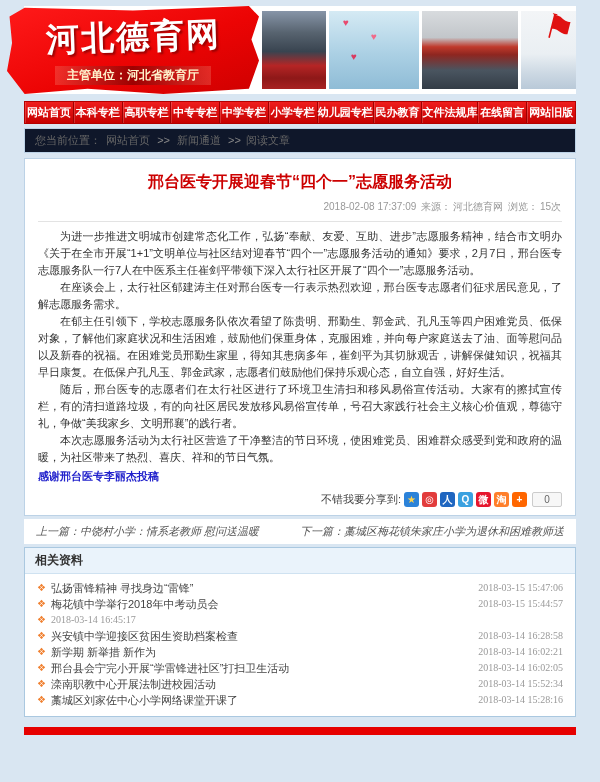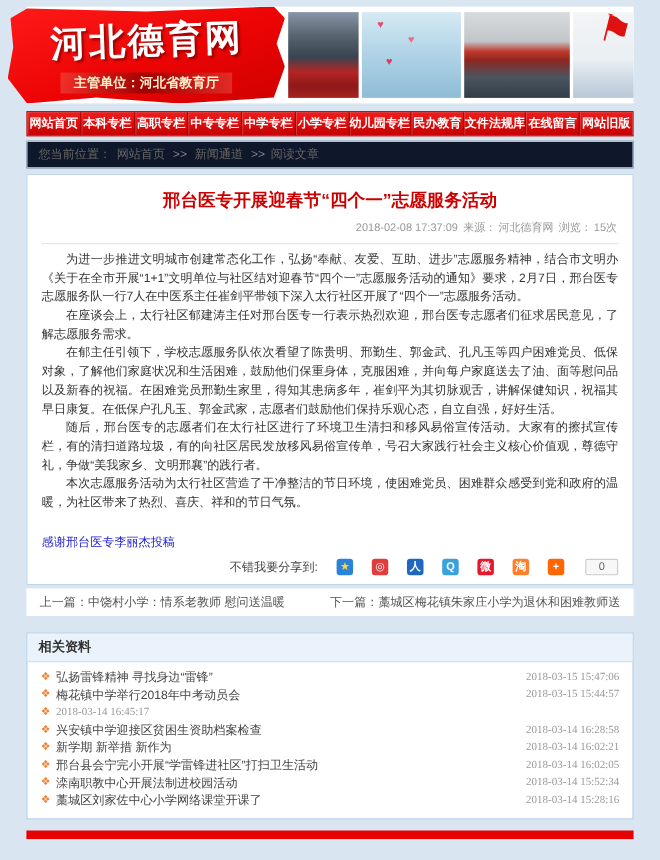--- a/index.html
+++ b/index.html
@@ -40,40 +40,40 @@
   .crumb a{color:#666;text-decoration:none;margin:0 2px;cursor:pointer;}
   .crumb .sep{margin:0 2px;color:#888;}
 
   
   .article{margin-top:5px;background:#fff;border:1px solid #bcd2e6;padding:8px 13px 8px;}
   .title{margin:5px 0 7px;text-align:center;color:#cc0000;font-size:16px;font-weight:bold;}
   .meta{text-align:right;color:#999;font-size:10px;margin-bottom:7px;}
   .meta span{margin:0 1px;}
   .rule{border-top:1px solid #e3e3e3;margin:0 0 6px;}
   .para{margin:0;font-size:11px;line-height:17px;color:#333;text-indent:2em;text-align:justify;}
-  .thanks{margin-top:19px;color:#2222cc;font-weight:normal;font-size:11px;cursor:pointer;}
-  .share{margin-top:8px;display:flex;justify-content:flex-end;align-items:center;gap:17px;font-size:11px;color:#444;}
+  .thanks{margin-top:3px;color:#2222cc;font-weight:bold;font-size:11px;cursor:pointer;}
+  .share{margin-top:8px;display:flex;justify-content:flex-end;align-items:center;gap:3px;font-size:11px;color:#444;}
   .si{display:inline-block;width:15px;height:15px;border-radius:3px;color:#fff;font-size:10px;line-height:15px;
     text-align:center;font-weight:bold;cursor:pointer;}
   .si1{background:#2b82d9;color:#ffd24a;}
   .si2{background:#e23c3c;}
   .si3{background:#1f66c0;}
   .si4{background:#3aa1e0;}
   .si5{background:#e6162d;}
   .si6{background:#ff7f2a;}
   .si7{background:#ff6600;}
   .share-count{display:inline-block;min-width:30px;border:1px solid #ccc;background:#f7f7f7;color:#666;font-size:10px;
     line-height:13px;border-radius:2px;text-align:center;margin-left:2px;cursor:pointer;}
 
   
-  .pager{margin-top:3px;background:#fff;padding:5px 12px;font-size:11px;display:flex;}
+  .pager{margin-top:3px;background:#fff;padding:5px 12px;font-size:11px;display:flex;font-style:italic;}
   .pager a{color:#555;text-decoration:none;width:50%;white-space:nowrap;overflow:hidden;cursor:pointer;}
 
   
-  .related{margin-top:15px;background:#fff;border:1px solid #aac8e0;}
+  .related{margin-top:3px;background:#fff;border:1px solid #aac8e0;}
   .related-head{background:#eaf3fb;border-bottom:1px solid #cfe2f1;padding:4px 10px;font-size:12px;font-weight:bold;color:#333;}
   .related-list{list-style:none;margin:0;padding:6px 12px 8px;}
   .related-list li{display:flex;align-items:center;line-height:14px;padding:1px 0;font-size:11px;}
   .bullet{color:#f08030;margin-right:5px;font-size:10px;}
   .rt{flex:1;color:#444;text-decoration:none;cursor:pointer;overflow:hidden;white-space:nowrap;}
   .rd{color:#999;font-size:10px;font-family:Liberation Serif, serif;}
 
   
   .botbar{margin-top:10px;background:#e60000;color:#fff;text-align:center;font-size:11px;font-weight:bold;padding:4px 0;}
 </style>

